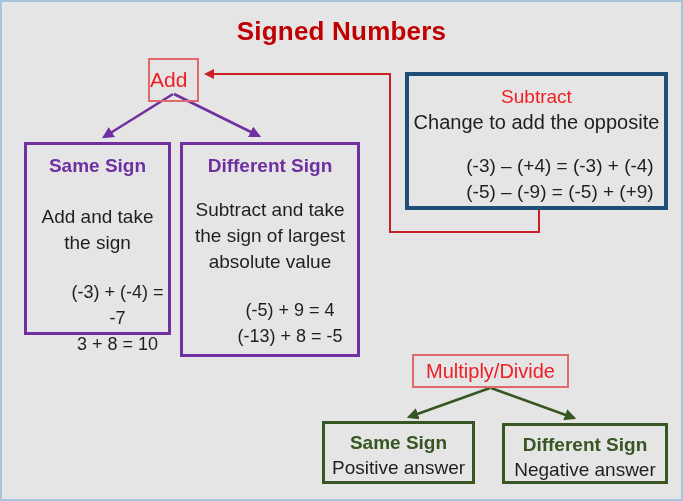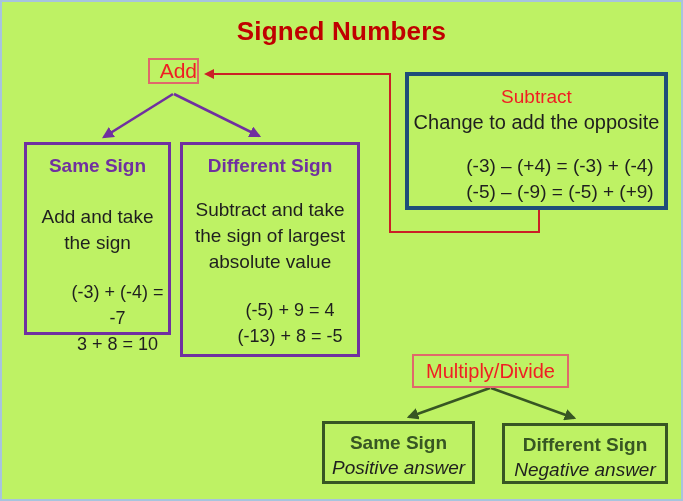--- a/index.html
+++ b/index.html
@@ -1,32 +1,32 @@
 <!DOCTYPE html>
 <html><head>
 <meta charset="utf-8">
 <style>
   html,body{margin:0;padding:0;background:#fff;}
   .canvas{
     position:relative;width:683px;height:501px;box-sizing:border-box;
-    border:2px solid #A7C4DE;background:#bef264;overflow:hidden;
+    border:2px solid #A7C4DE;background:#e5e5e5;overflow:hidden;
     font-family:"Liberation Sans",sans-serif;color:#1f1f1f;
   }
   .abs{position:absolute;box-sizing:border-box;}
   .ctr{text-align:center;}
 
   .page-title{
     left:0;top:14px;width:100%;text-align:center;
     font-size:26px;font-weight:bold;color:#C00000;letter-spacing:.2px;
   }
 
   .add-box{
-    left:146px;top:56px;width:51px;height:26px;
+    left:146px;top:56px;width:51px;height:44px;
     border:2px solid #E0696B;color:#F01E23;font-size:21px;
-    display:flex;align-items:center;justify-content:flex-end;
+    display:flex;align-items:center;justify-content:flex-start;
   }
 
   .subtract-box{
     left:403px;top:70px;width:263px;height:138px;
     border:4px solid #1F4E79;padding-top:9px;
   }
   .subtract-box .t{color:#F01E23;font-size:19px;line-height:24px;}
   .subtract-box .r{font-size:20px;line-height:26px;}
   .subtract-box .eqs{margin-top:18px;font-size:19px;line-height:26px;padding-left:47px;}
 
@@ -42,21 +42,21 @@
   .diff-sign-add .eqs{margin-top:22px;}
 
   .muldiv-box{
     left:410px;top:352px;width:157px;height:34px;
     border:2px solid #E0696B;color:#F01E23;font-size:20px;
     display:flex;align-items:center;justify-content:center;
   }
 
   .green-box{border:3px solid #375623;}
   .green-box .t{color:#375623;font-weight:bold;font-size:19px;line-height:25px;margin-top:6px;}
-  .green-box .rule{font-size:19px;line-height:26px;font-style:italic;}
+  .green-box .rule{font-size:19px;line-height:26px;}
   .same-sign-mul{left:320px;top:419px;width:153px;height:63px;}
   .diff-sign-mul{left:500px;top:421px;width:166px;height:61px;}
 
   svg.overlay{position:absolute;left:0;top:0;width:683px;height:501px;pointer-events:none;}
 </style>
 </head>
 <body>
 
 <div class="canvas">
 

